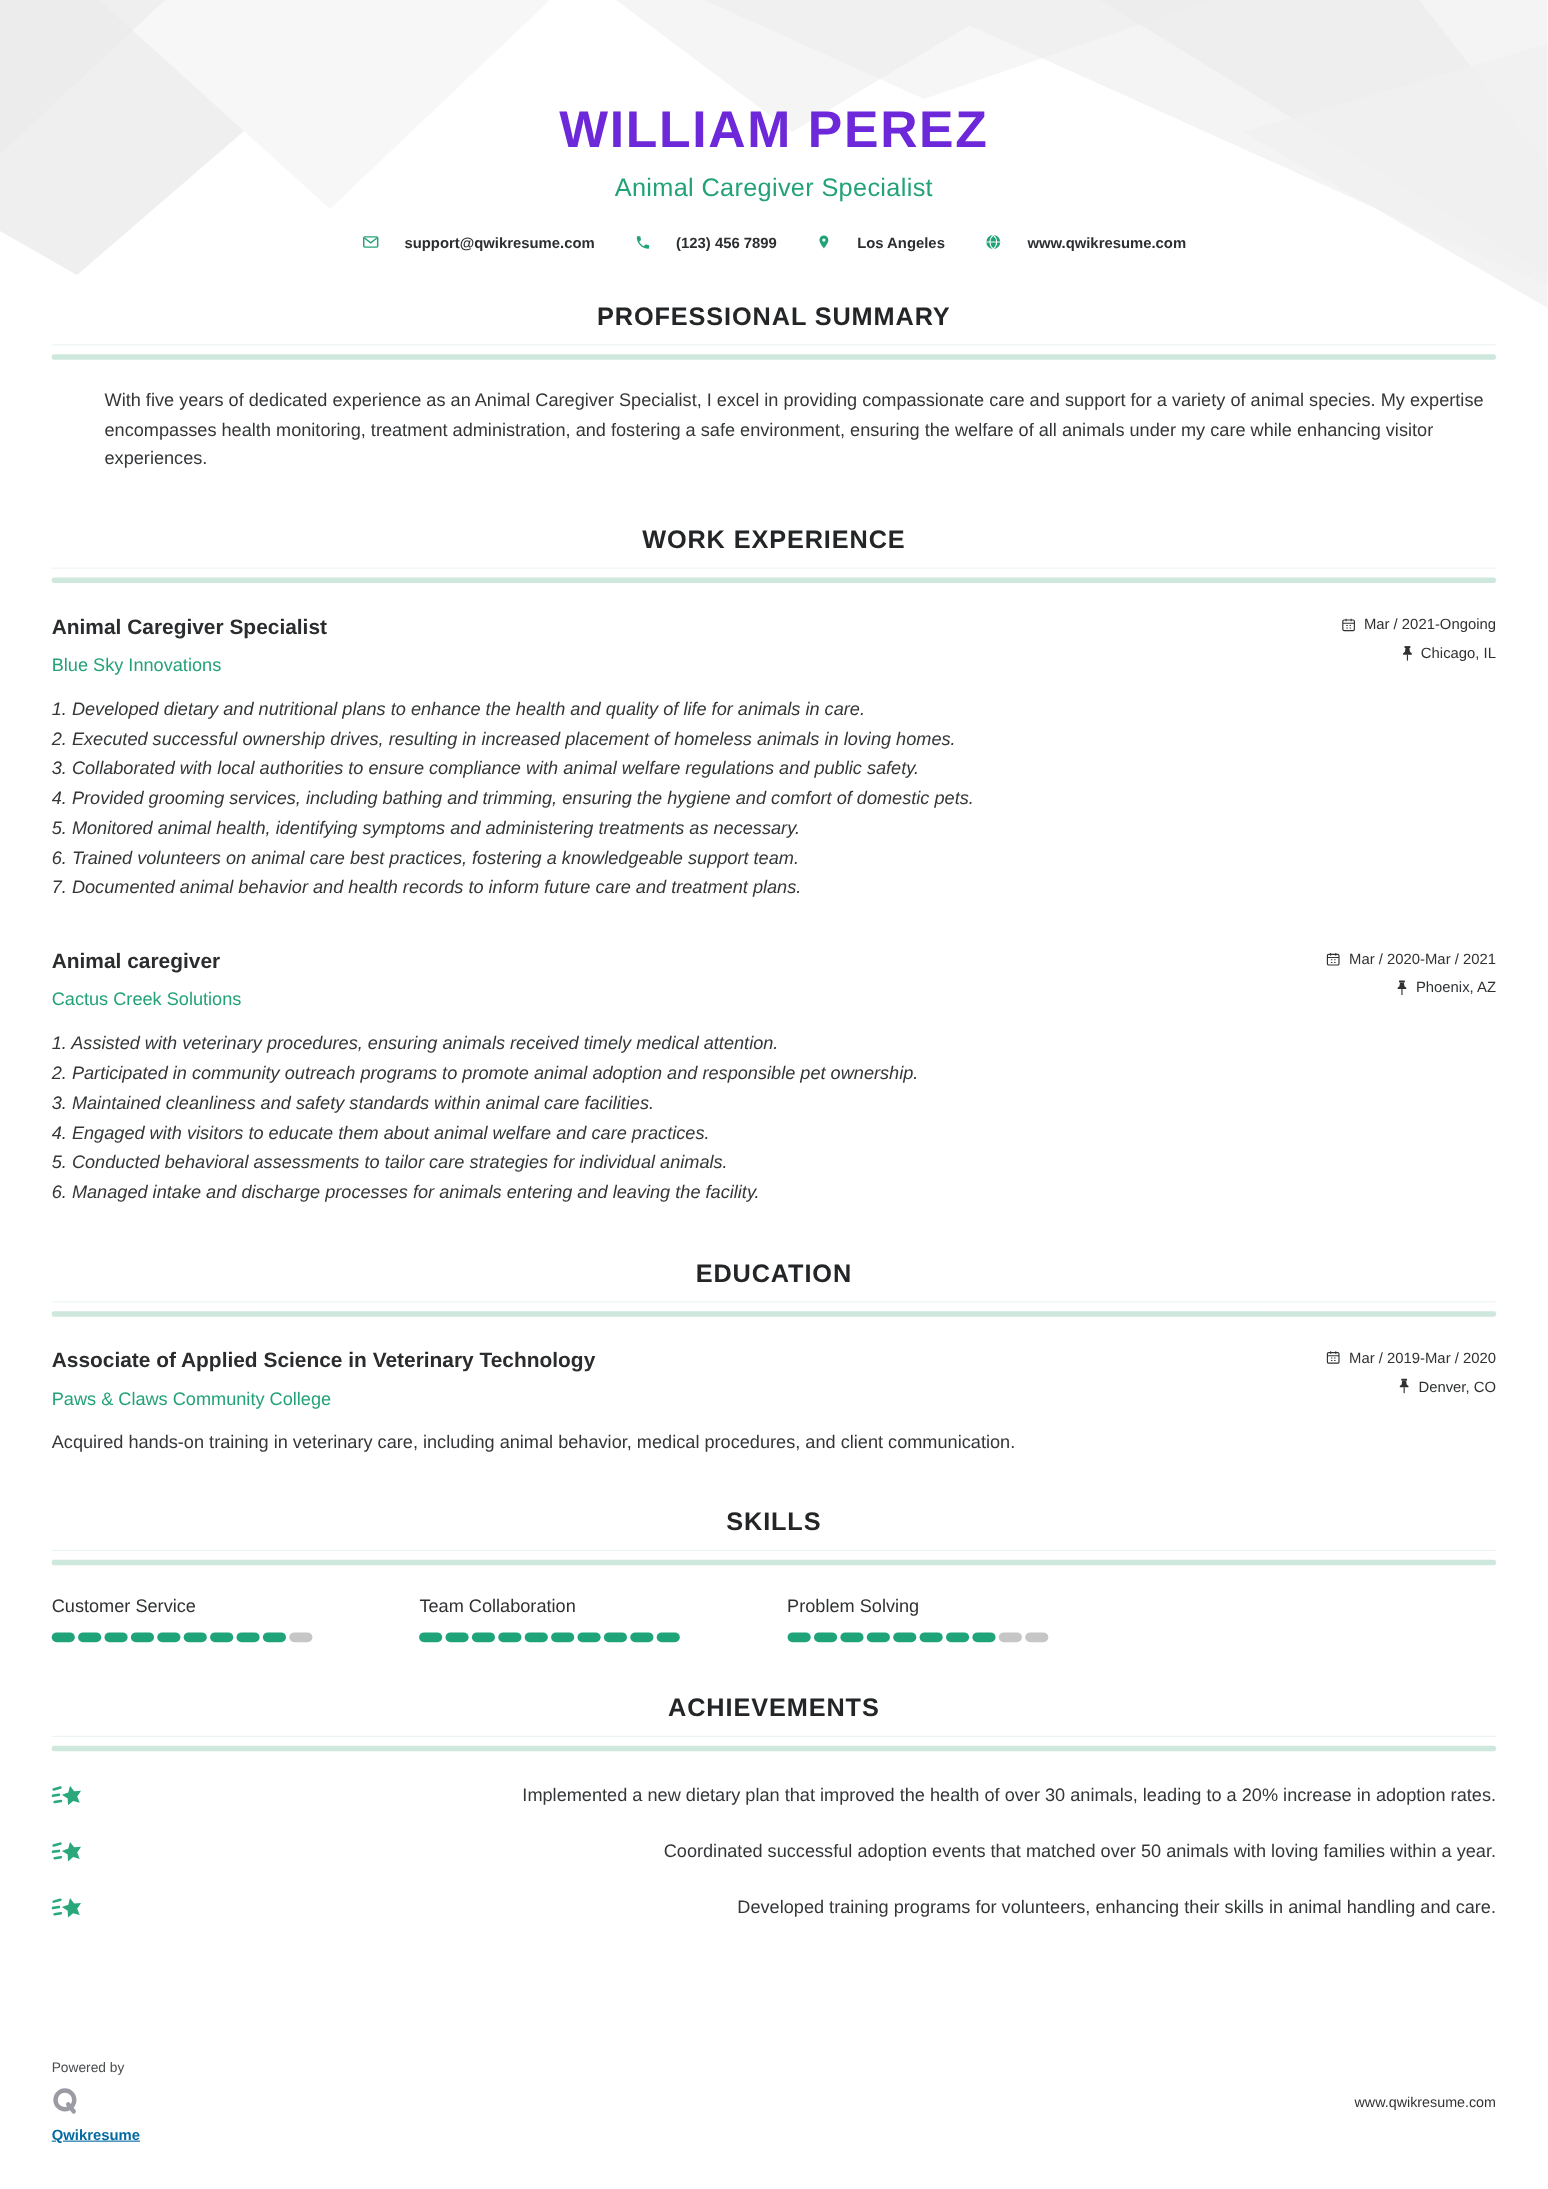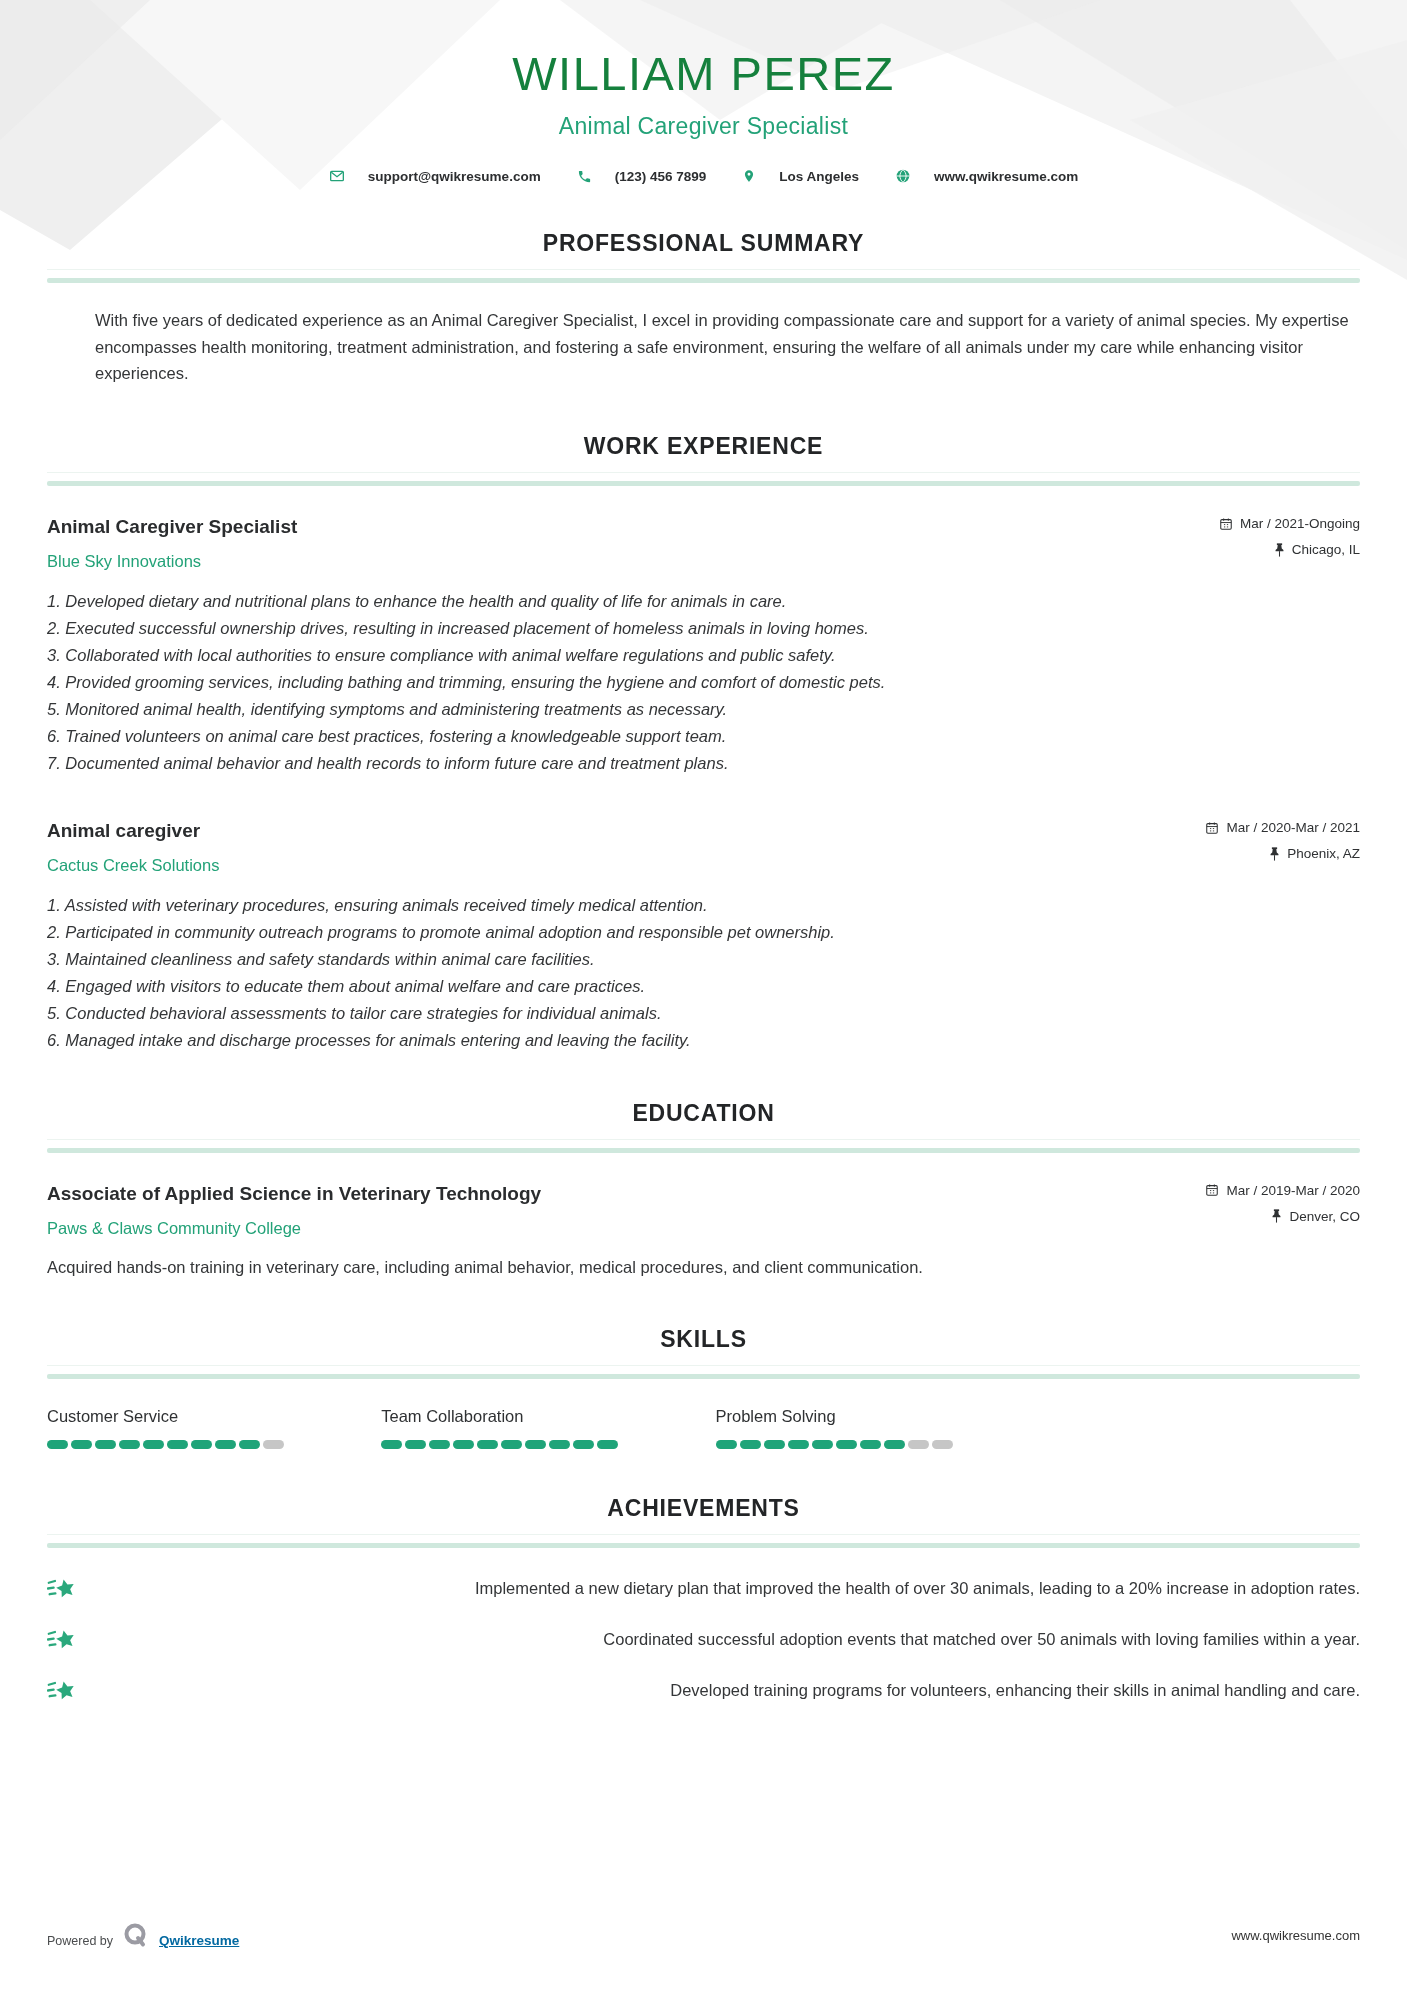--- a/index.html
+++ b/index.html
@@ -8,21 +8,21 @@
     width:1407px; height:1990px; position:relative; overflow:hidden;
     font-family:"Liberation Sans", sans-serif; color:#37393b;
   }
   .page { position:relative; width:1407px; height:1990px; background:#fff; }
 
   
   .hero-bg { position:absolute; top:0; left:0; width:1407px; height:300px; pointer-events:none; }
 
   
   .header { position:relative; text-align:center; padding-top:46px; }
-  .name { font-size:47px; font-weight:400; letter-spacing:1.5px; color:#15803d; }
+  .name { font-size:47px; font-weight:700; letter-spacing:1.5px; color:#6d28d9;margin-top:44px; }
   .job-title { margin-top:12px; font-size:23px; font-weight:500; color:#23a278; letter-spacing:.3px; }
   .contact-row {
     margin-top:28px; display:flex; justify-content:center; align-items:center; gap:36px;
     font-size:13.5px; font-weight:700; color:#2c2e30;
   }
   .contact-item { display:flex; align-items:center; gap:23px; }
   .contact-item svg { display:block; }
 
   
   .content { position:relative; padding:0 47px; }
@@ -66,21 +66,21 @@
   .ach-list { margin-top:26px; }
   .ach-item { display:flex; align-items:flex-start; gap:17px; margin-bottom:23px;justify-content:space-between; }
   .ach-item svg { flex:none; margin-top:1px; }
   .ach-text { font-size:16.5px; line-height:1.55; color:#343638; padding-top:2px; }
 
   
   .footer {
     position:absolute; left:47px; right:47px; bottom:42px;
     display:flex; justify-content:space-between; align-items:center;
   }
-  .footer-left { display:flex; align-items:flex-end; gap:10px; }
+  .footer-left { display:flex; align-items:flex-start; gap:10px;flex-direction:column; }
   .powered-by { font-size:12.5px; color:#4a4c4e; }
   .brand-link { font-size:13.5px; font-weight:700; color:#0369a1; text-decoration:underline; cursor:pointer; }
   .footer-site { font-size:13px; font-weight:500; color:#333; }
 </style>
 </head>
 <body>
 
 <div class="page">
 
   <svg class="hero-bg" viewBox="0 0 1407 300" preserveAspectRatio="none">

